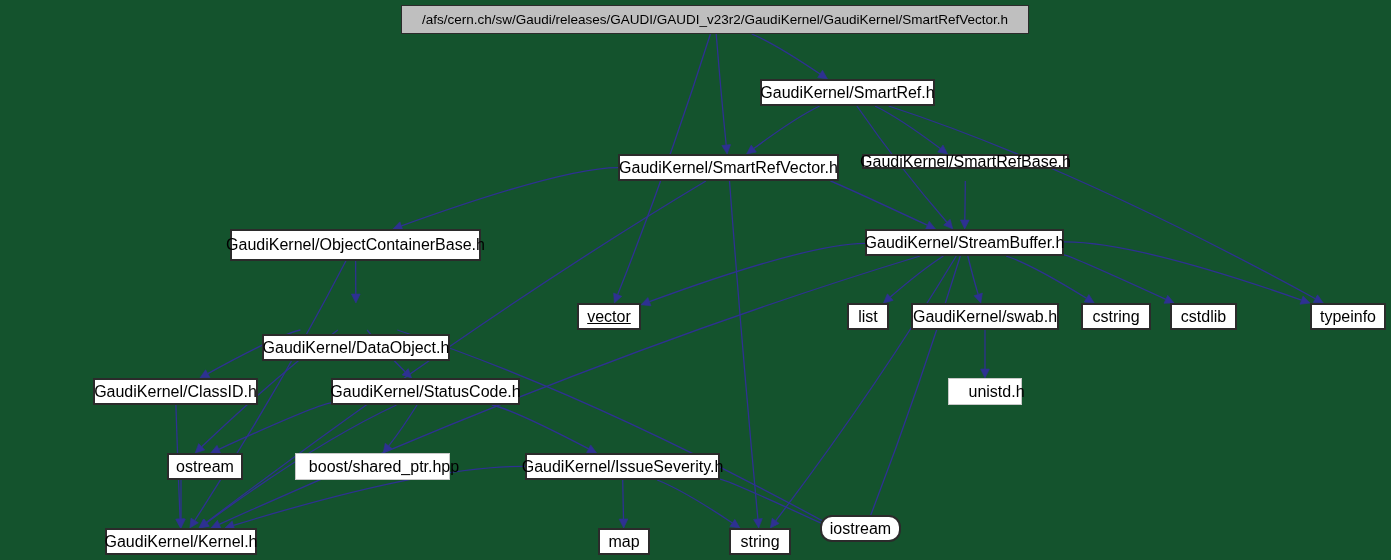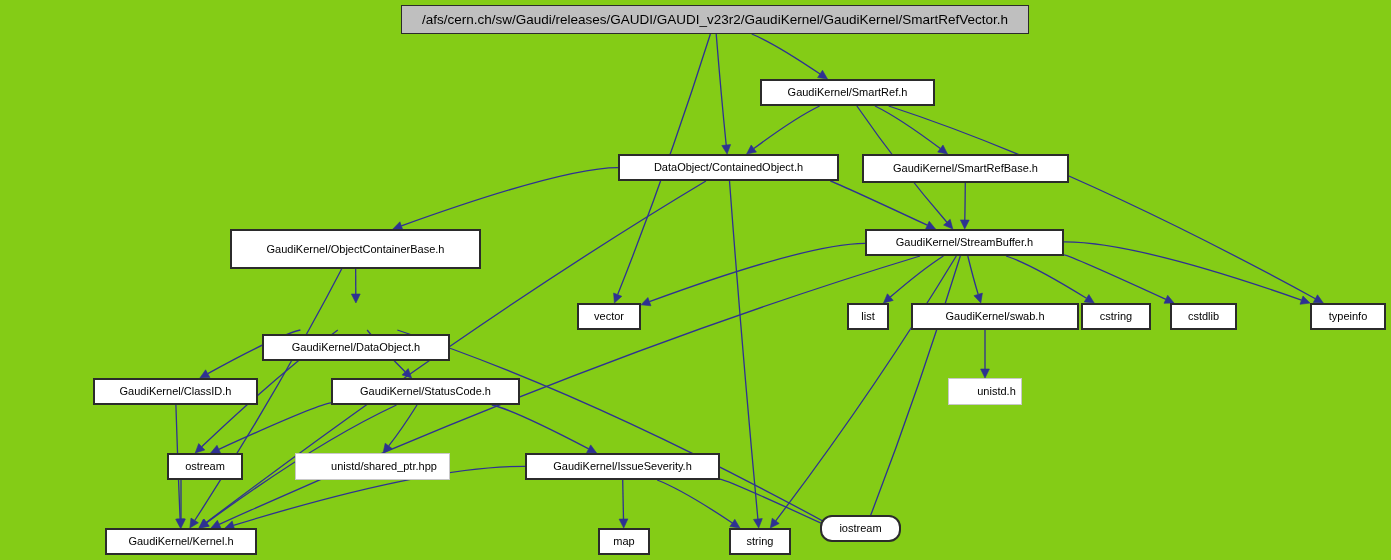--- a/index.html
+++ b/index.html
@@ -5,40 +5,40 @@
 <style>
   html, body {
     margin: 0;
     padding: 0;
     background: #ffffff;
   }
   #canvas {
     position: relative;
     width: 1391px;
     height: 560px;
-    background: #84cc16;
+    background: #14532d;
     overflow: hidden;
     font-family: "Liberation Sans", sans-serif;
   }
   #edge-layer {
     position: absolute;
     left: 0;
     top: 0;
     width: 1391px;
     height: 560px;
     pointer-events: none;
   }
   .node {
     position: absolute;
     box-sizing: border-box;
     display: flex;
     align-items: center;
     justify-content: center;
     white-space: nowrap;
-    font-size: 11px;
+    font-size: 16px;
     color: #000000;
     background: #ffffff;
     border: 1px solid #404040;
     line-height: 1;
     letter-spacing: 0px;
   }
   .node.root {
     background: #bfbfbf;
     border: 1px solid #2b2b2b;
     font-size: 13.5px;
@@ -136,41 +136,41 @@
       <polygon points="831.4,528.0 821.3,528.2 825.0,520.2" fill="#2e3192" stroke="#2e3192" stroke-width="0.6"></polygon>
     </svg>
   <div id="node-layer">
       <div class="node root" style="left: 401px; top: 5px; width: 628px; height: 29px; background: rgb(191, 191, 191);">
         <span>/afs/cern.ch/sw/Gaudi/releases/GAUDI/GAUDI_v23r2/GaudiKernel/GaudiKernel/SmartRefVector.h</span>
       </div>
       <div class="node thick" style="left: 760px; top: 79px; width: 175px; height: 27px;">
         <span>GaudiKernel/SmartRef.h</span>
       </div>
       <div class="node thick" style="left: 618px; top: 154px; width: 221px; height: 27px;">
-        <span>DataObject/ContainedObject.h</span>
-      </div>
-      <div class="node thick" style="left: 862px; top: 154px; width: 207px; height: 29px;">
+        <span>GaudiKernel/SmartRefVector.h</span>
+      </div>
+      <div class="node thick" style="left: 862px; top: 154px; width: 207px; height: 15px;">
         <span>GaudiKernel/SmartRefBase.h</span>
       </div>
-      <div class="node thick" style="left: 230px; top: 229px; width: 251px; height: 40px;">
+      <div class="node thick" style="left: 230px; top: 229px; width: 251px; height: 32px;">
         <span>GaudiKernel/ObjectContainerBase.h</span>
       </div>
       <div class="node thick" style="left: 865px; top: 229px; width: 199px; height: 27px;">
         <span>GaudiKernel/StreamBuffer.h</span>
       </div>
       <div class="node thick" style="left: 262px; top: 303px; width: 188px; height: 27px; margin-top: 31px;">
         <span>GaudiKernel/DataObject.h</span>
       </div>
-      <div class="node thick" style="left: 577px; top: 303px; width: 64px; height: 27px;">
+      <div class="node thick" style="left: 577px; top: 303px; width: 64px; height: 27px; text-decoration: underline;">
         <span>vector</span>
       </div>
       <div class="node thick" style="left: 847px; top: 303px; width: 42px; height: 27px;">
         <span>list</span>
       </div>
-      <div class="node thick" style="left: 911px; top: 303px; width: 168px; height: 27px; text-align: right;">
+      <div class="node thick" style="left: 911px; top: 303px; width: 148px; height: 27px; text-align: right;">
         <span>GaudiKernel/swab.h</span>
       </div>
       <div class="node thick" style="left: 1081px; top: 303px; width: 70px; height: 27px;">
         <span>cstring</span>
       </div>
       <div class="node thick" style="left: 1170px; top: 303px; width: 67px; height: 27px;">
         <span>cstdlib</span>
       </div>
       <div class="node thick" style="left: 1310px; top: 303px; width: 76px; height: 27px;">
         <span>typeinfo</span>
@@ -181,21 +181,21 @@
       <div class="node thick" style="left: 331px; top: 378px; width: 189px; height: 27px;">
         <span>GaudiKernel/StatusCode.h</span>
       </div>
       <div class="node faint" style="left: 948px; top: 378px; width: 74px; height: 27px;">
         <span>unistd.h</span>
       </div>
       <div class="node thick" style="left: 143px; top: 453px; width: 76px; height: 27px; margin-left: 24px;">
         <span>ostream</span>
       </div>
       <div class="node faint" style="left: 295px; top: 453px; width: 155px; height: 27px;">
-        <span>unistd/shared_ptr.hpp</span>
+        <span>boost/shared_ptr.hpp</span>
       </div>
       <div class="node thick" style="left: 525px; top: 453px; width: 195px; height: 27px;">
         <span>GaudiKernel/IssueSeverity.h</span>
       </div>
       <div class="node thick" style="left: 105px; top: 528px; width: 152px; height: 27px;">
         <span>GaudiKernel/Kernel.h</span>
       </div>
       <div class="node thick" style="left: 598px; top: 528px; width: 52px; height: 27px;">
         <span>map</span>
       </div>

